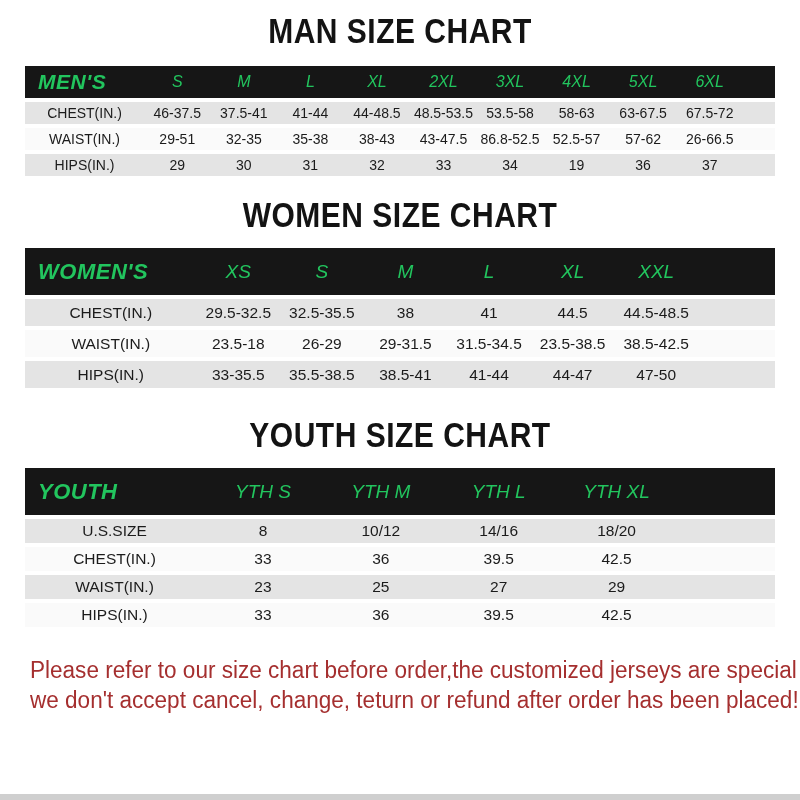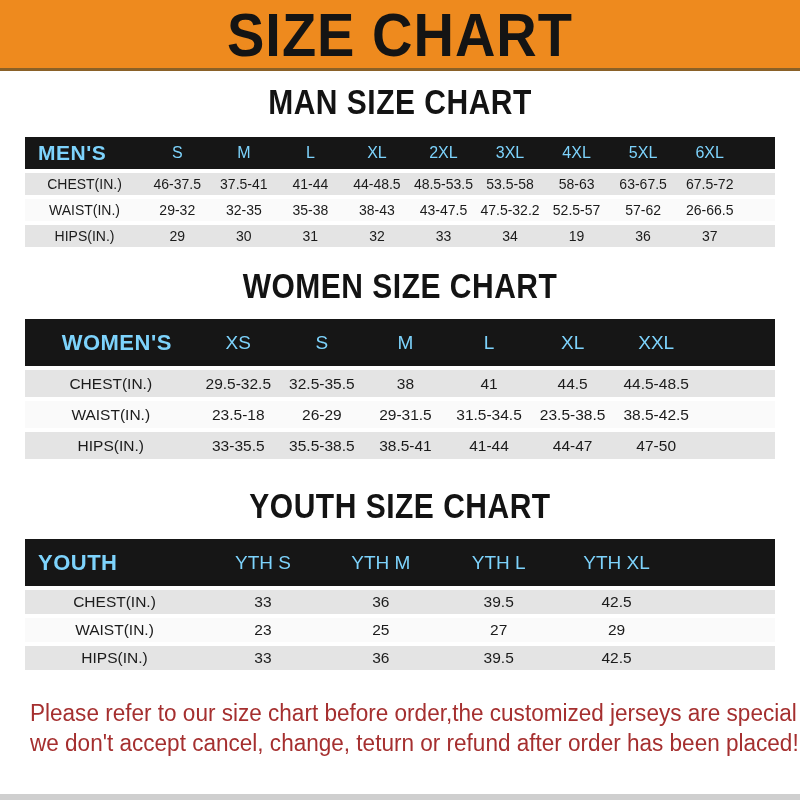--- a/index.html
+++ b/index.html
@@ -51,26 +51,27 @@
     margin: 14px auto 0;
     border-collapse: separate;
     border-spacing: 0 4px;
     table-layout: fixed;
   }
   .section-women .chart-table { margin-top: 12px; }
   .section-youth .chart-table { margin-top: 12px; }
 
   .chart-table thead th {
     background: #161616;
-    color: #7dd3fc;
+    color: #22c55e;
     font-weight: normal;
     text-align: center;
     vertical-align: middle;
     overflow: hidden;
     white-space: nowrap;
+    font-style: italic;
   }
   .section-men   .chart-table thead th { height: 30px; font-size: 16px; }
   .section-women .chart-table thead th,
   .section-youth .chart-table thead th { height: 45px; font-size: 19px; }
 
   .chart-table thead th.label {
     text-align: left;
     padding-left: 13px;
     font-weight: bold;
     font-size: 22px;
@@ -90,21 +91,21 @@
   .section-men   .chart-table tbody tr > * { height: 22px; font-size: 14px; }
   .section-women .chart-table tbody tr > * { height: 27px; font-size: 15.5px; }
   .section-youth .chart-table tbody tr > * { height: 24px; font-size: 15.5px; }
 
   .chart-table tbody tr:nth-child(odd)  > * { background: #e4e4e4; }
   .chart-table tbody tr:nth-child(even) > * { background: #fafafa; }
 
   
   .section-men   .chart-table .label  { width: 14%; }
   .section-men   .chart-table .spacer { width: 4%; }
-  .section-women .chart-table .label  { width: 21%; text-align: center; }
+  .section-women .chart-table .label  { width: 21%; }
   .section-women .chart-table .spacer { width: 10%; }
   .section-youth .chart-table .label  { width: 22%; }
   .section-youth .chart-table .spacer { width: 13%; }
 
   
   .disclaimer {
     margin: 24px 0 0 30px;
     color: #A52F2F;
     font-size: 23px;
     line-height: 1.32;
@@ -121,23 +122,20 @@
     width: 100%;
     height: 6px;
     background: #cfcfcf;
   }
 </style>
 </head>
 <body>
 
 <div class="page">
 
-  <header class="banner">
-    <h1>SIZE CHART</h1>
-  </header>
 
   <main>
 
     <section class="section-men">
       <h2 class="section-heading">MAN SIZE CHART</h2>
       <table class="chart-table">
           <thead>
             <tr>
               <th class="label">MEN'S</th>
               <th>S</th>
@@ -161,26 +159,26 @@
               <td>44-48.5</td>
               <td>48.5-53.5</td>
               <td>53.5-58</td>
               <td>58-63</td>
               <td>63-67.5</td>
               <td>67.5-72</td>
               <td class="spacer"></td>
             </tr>
             <tr>
               <th class="label">WAIST(IN.)</th>
-              <td>29-32</td>
+              <td>29-51</td>
               <td>32-35</td>
               <td>35-38</td>
               <td>38-43</td>
               <td>43-47.5</td>
-              <td>47.5-32.2</td>
+              <td>86.8-52.5</td>
               <td>52.5-57</td>
               <td>57-62</td>
               <td>26-66.5</td>
               <td class="spacer"></td>
             </tr>
             <tr>
               <th class="label">HIPS(IN.)</th>
               <td>29</td>
               <td>30</td>
               <td>31</td>
@@ -254,20 +252,28 @@
               <th class="label">YOUTH</th>
               <th>YTH S</th>
               <th>YTH M</th>
               <th>YTH L</th>
               <th>YTH XL</th>
               <th class="spacer"></th>
             </tr>
           </thead>
           <tbody>
             <tr>
+              <th class="label">U.S.SIZE</th>
+              <td>8</td>
+              <td>10/12</td>
+              <td>14/16</td>
+              <td>18/20</td>
+              <td class="spacer"></td>
+            </tr>
+            <tr>
               <th class="label">CHEST(IN.)</th>
               <td>33</td>
               <td>36</td>
               <td>39.5</td>
               <td>42.5</td>
               <td class="spacer"></td>
             </tr>
             <tr>
               <th class="label">WAIST(IN.)</th>
               <td>23</td>

